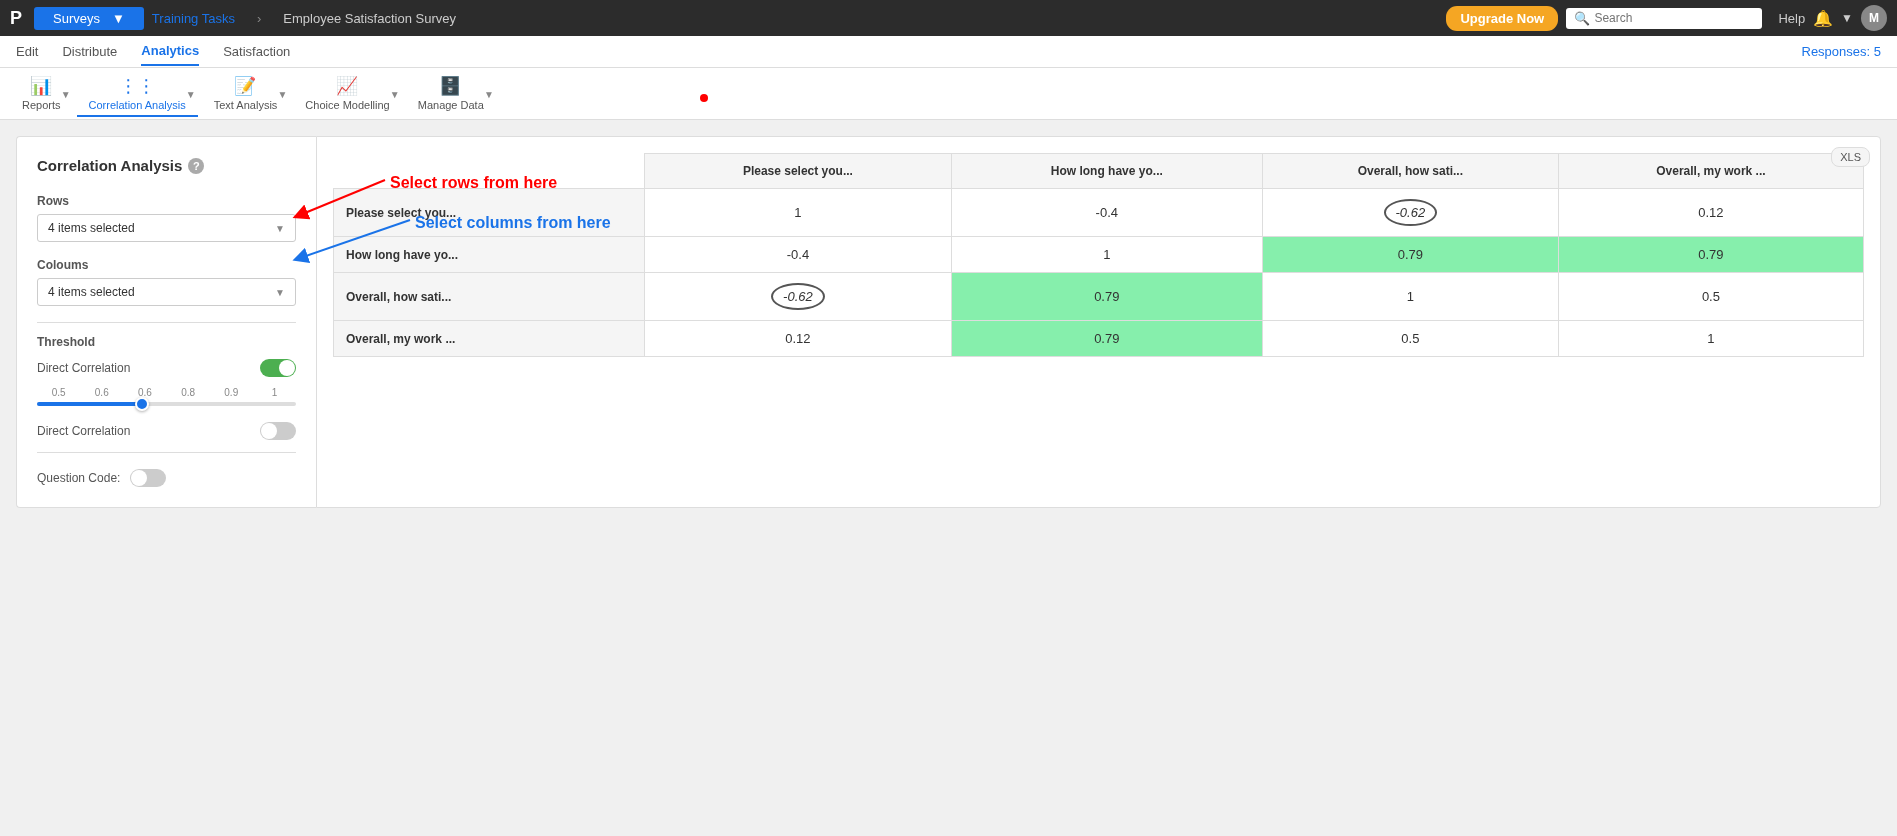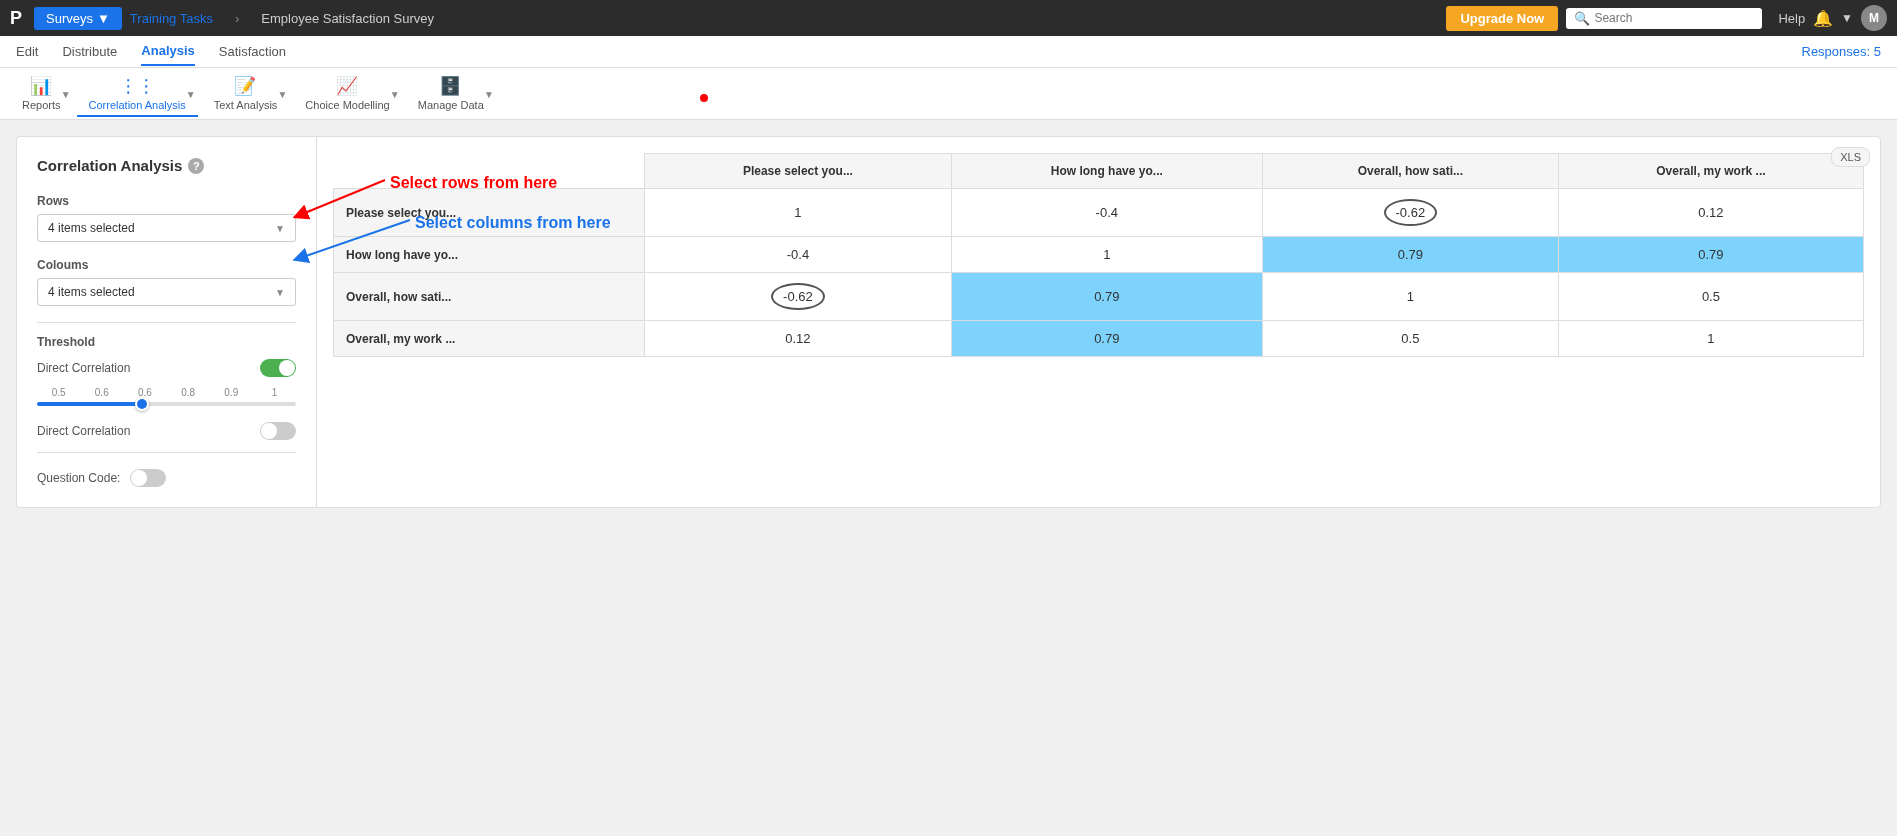--- a/index.html
+++ b/index.html
@@ -18,43 +18,43 @@
     .top-bar .logo {
       color: #fff;
       font-weight: bold;
       font-size: 18px;
       margin-right: 4px;
     }
     .top-bar .surveys-btn {
       background: #1a73e8;
       color: #fff;
       border: none;
-      padding: 4px 12px;
+      padding: 4px 19px;
       border-radius: 3px;
       cursor: pointer;
       font-size: 13px;
       display: flex;
       align-items: center;
-      gap: 4px;
+      gap: 12px;
     }
     .top-bar .breadcrumb {
       color: #ccc;
       display: flex;
       align-items: center;
       gap: 22px;
       font-size: 13px;
     }
     .top-bar .breadcrumb .separator { color: #888; }
     .top-bar .spacer { flex: 1; }
     .top-bar .upgrade-btn {
       background: #f5a623;
       color: #fff;
       border: none;
       padding: 5px 14px;
-      border-radius: 3px;
+      border-radius: 11px;
       cursor: pointer;
       font-size: 13px;
       font-weight: bold;
     }
     .top-bar .search-box {
       display: flex;
       align-items: center;
       background: #fff;
       border-radius: 3px;
       padding: 3px 8px;
@@ -278,26 +278,27 @@
       text-align: center;
       font-size: 13px;
       color: #333;
     }
     .corr-table td:first-child {
       background: #f5f5f5;
       font-weight: 600;
       text-align: left;
       font-size: 12px;
     }
-    .corr-table .cell-highlight-green { background: #7dd3fc; }
+    .corr-table .cell-highlight-green { background: #86efac; }
     .circle-overlay {
       display: inline-block;
       border: 2px solid #555;
       border-radius: 50%;
       padding: 4px 10px;
+      font-style: italic;
     }
     .xls-btn {
       position: absolute;
       top: 10px; right: 10px;
       background: #f5f5f5;
       border: 1px solid #ddd;
       padding: 3px 8px;
       font-size: 11px;
       color: #555;
       cursor: pointer;
@@ -326,21 +327,21 @@
   </div>
   <span class="help-text">Help</span>
   <span class="bell">🔔</span>
   <span style="color:#ccc;font-size:12px;">▼</span>
   <div class="user-avatar">M</div>
 </div>
 
 <div class="sec-nav">
   <a href="#">Edit</a>
   <a href="#">Distribute</a>
-  <a href="#" class="active">Analysis</a>
+  <a href="#" class="active">Analytics</a>
   <a href="#">Satisfaction</a>
   <span class="responses">Responses: 5</span>
 </div>
 
 <div class="toolbar">
   <div class="toolbar-item">
     <span class="icon">📊</span>
     <span class="label">Reports</span>
     <span class="arrow">▼</span>
   </div>

